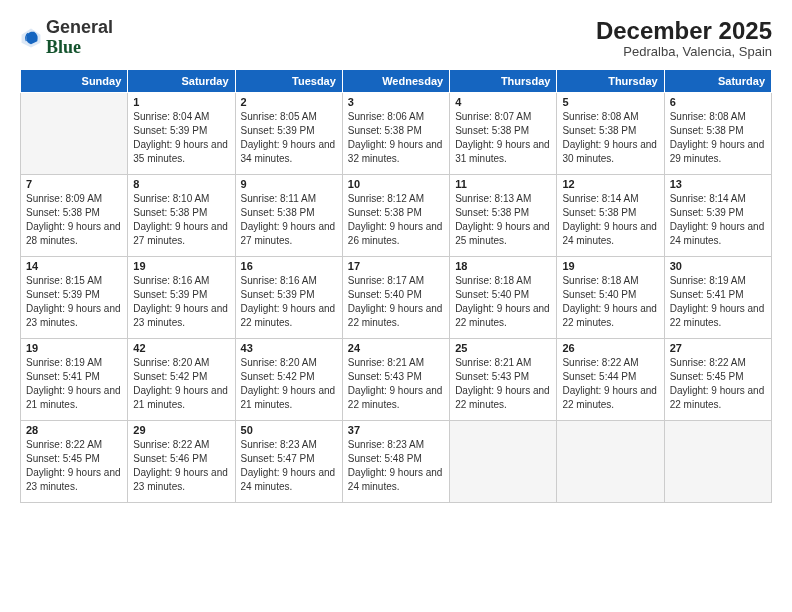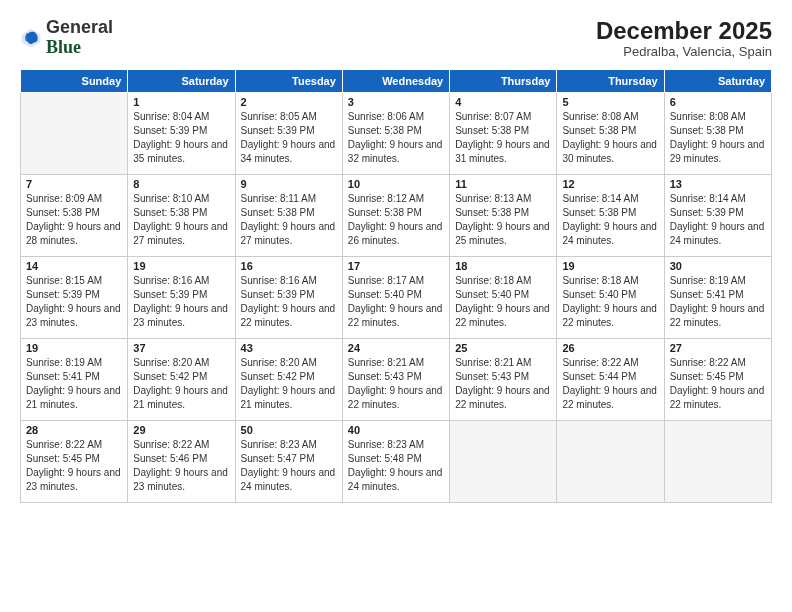--- a/index.html
+++ b/index.html
@@ -211,21 +211,21 @@
             <div class="day-number">30</div>
             <div class="day-info">Sunrise: 8:19 AM<br>Sunset: 5:41 PM<br>Daylight: 9 hours and 22 minutes.</div>
           </td>
         </tr>
         <tr>
           <td>
             <div class="day-number">19</div>
             <div class="day-info">Sunrise: 8:19 AM<br>Sunset: 5:41 PM<br>Daylight: 9 hours and 21 minutes.</div>
           </td>
           <td>
-            <div class="day-number">37</div>
+            <div class="day-number">42</div>
             <div class="day-info">Sunrise: 8:20 AM<br>Sunset: 5:42 PM<br>Daylight: 9 hours and 21 minutes.</div>
           </td>
           <td>
             <div class="day-number">43</div>
             <div class="day-info">Sunrise: 8:20 AM<br>Sunset: 5:42 PM<br>Daylight: 9 hours and 21 minutes.</div>
           </td>
           <td>
             <div class="day-number">24</div>
             <div class="day-info">Sunrise: 8:21 AM<br>Sunset: 5:43 PM<br>Daylight: 9 hours and 22 minutes.</div>
           </td>
@@ -249,21 +249,21 @@
           </td>
           <td>
             <div class="day-number">29</div>
             <div class="day-info">Sunrise: 8:22 AM<br>Sunset: 5:46 PM<br>Daylight: 9 hours and 23 minutes.</div>
           </td>
           <td>
             <div class="day-number">50</div>
             <div class="day-info">Sunrise: 8:23 AM<br>Sunset: 5:47 PM<br>Daylight: 9 hours and 24 minutes.</div>
           </td>
           <td>
-            <div class="day-number">40</div>
+            <div class="day-number">37</div>
             <div class="day-info">Sunrise: 8:23 AM<br>Sunset: 5:48 PM<br>Daylight: 9 hours and 24 minutes.</div>
           </td>
           <td class="empty"></td>
           <td class="empty"></td>
           <td class="empty"></td>
         </tr>
       </tbody>
   </table>
 </div>
 

